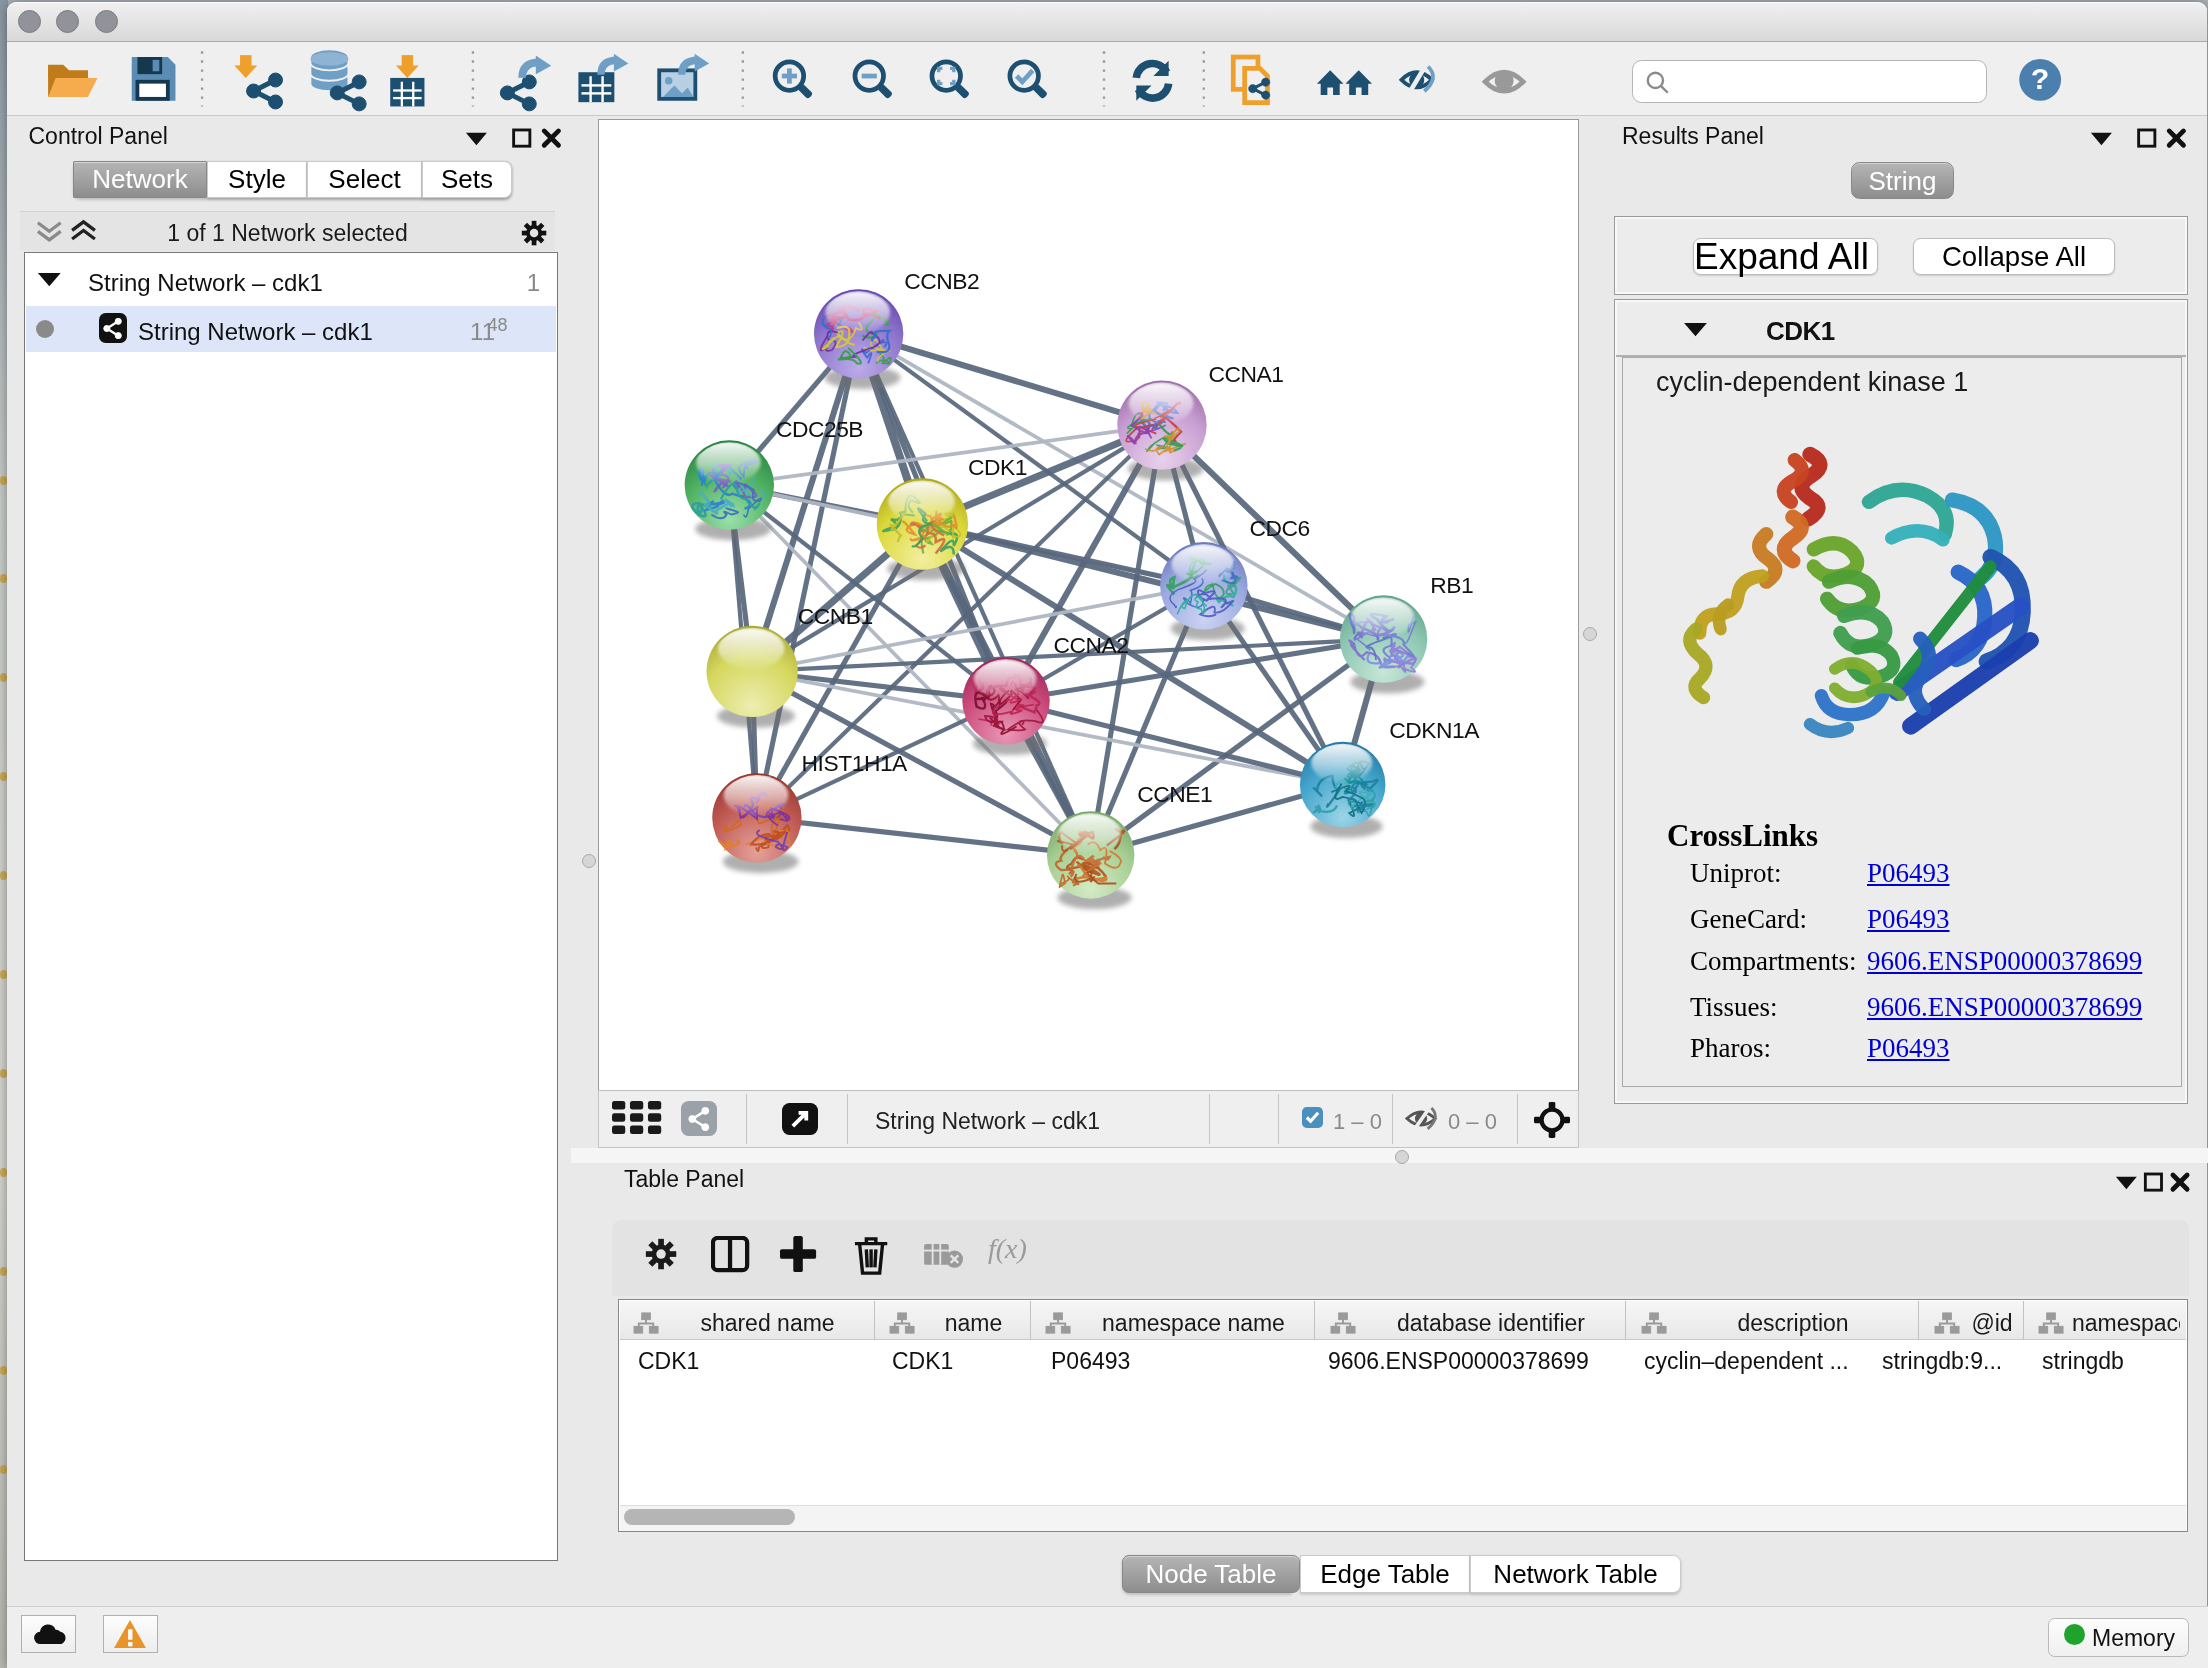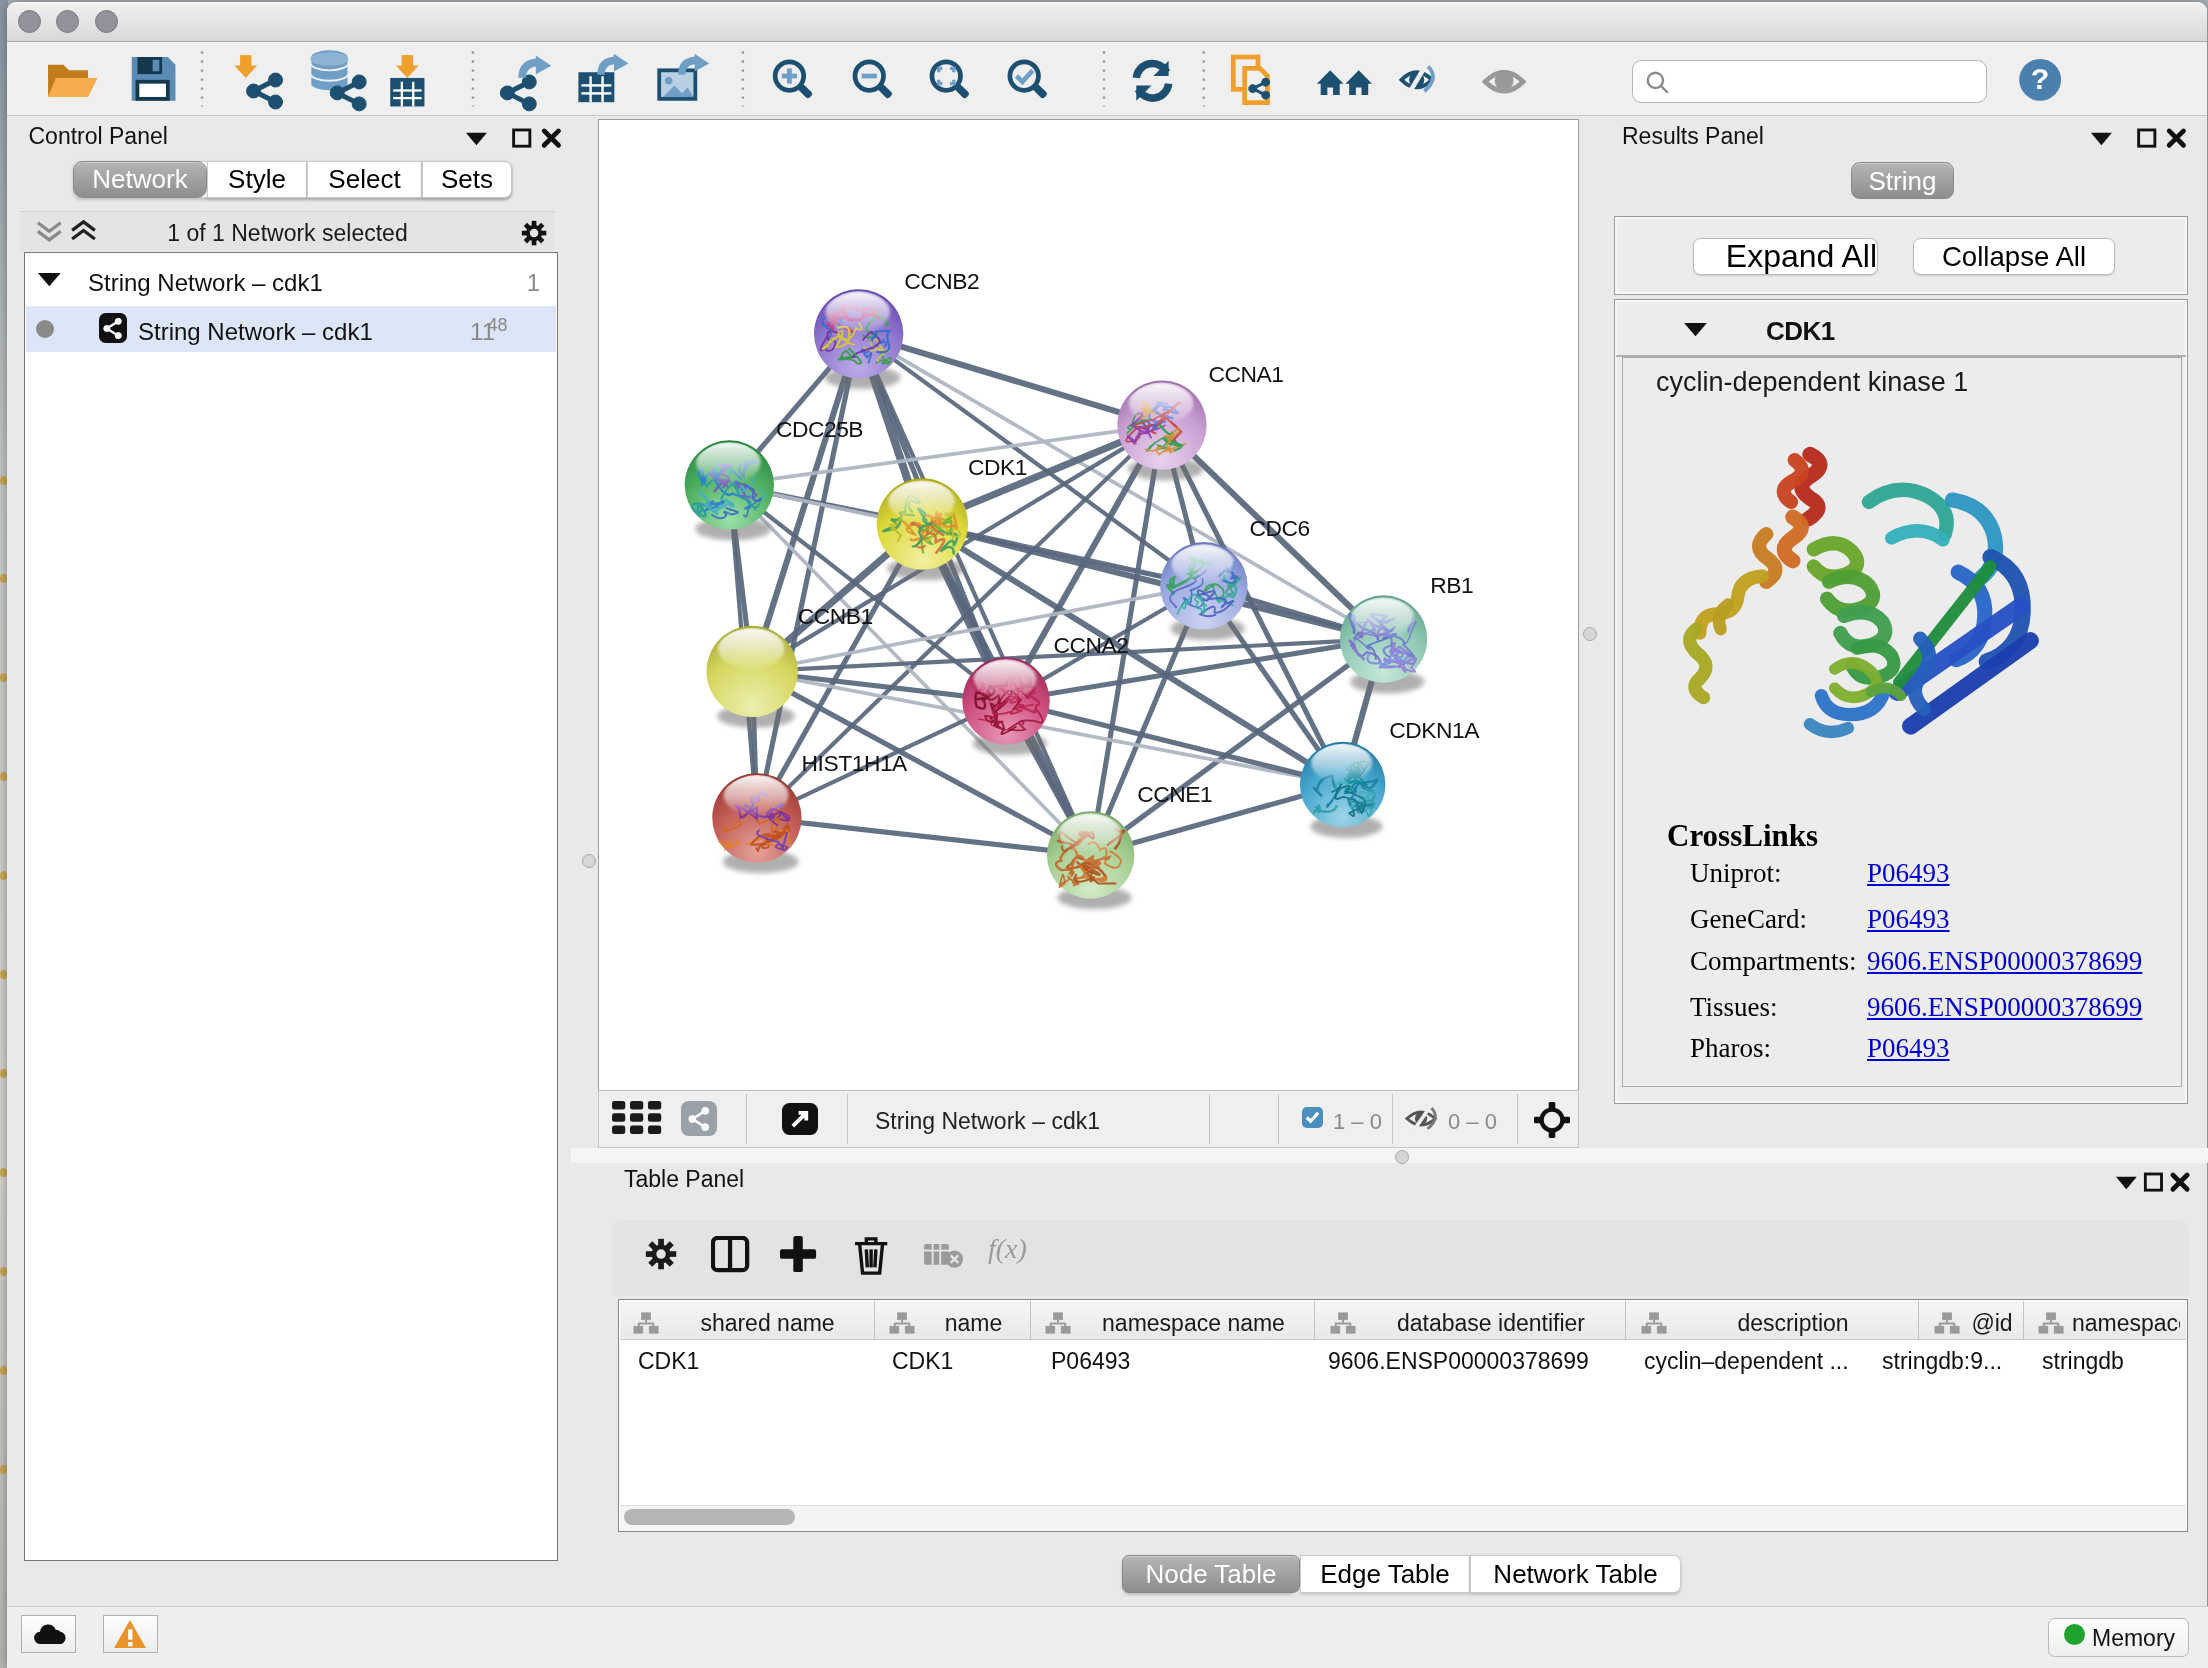--- a/index.html
+++ b/index.html
@@ -3,21 +3,21 @@
 * { margin:0; padding:0; box-sizing:border-box; }
 html,body { width:2208px; height:1668px; overflow:hidden; font-family:"Liberation Sans",sans-serif; background:#aeb6bc; }
 .abs { position:absolute; }
 .win { position:absolute; left:6.7px; top:1.9px; width:2200px; height:1666px; background:#e9e9e9; border-radius:9.5px 9.5px 0 0; box-shadow:0 0 11.4px rgba(0,0,0,0.4); }
 .titlebar { position:absolute; left:0; top:0; width:100%; height:40px; background:linear-gradient(#f0f0f0,#d8d8d8); border-bottom:1px solid #ababab; border-top:1px solid #fafafa; border-radius:9.5px 9.5px 0 0; }
 .tl { position:absolute; top:6.7px; width:23px; height:23px; border-radius:50%; background:#92929a; border:1px solid #7b7b82; }
 .title { position:absolute; top:8.6px; width:100%; text-align:center; font-size:24px; font-weight:bold; color:#3d3d3d; }
 .toolbar { position:absolute; left:0; top:40px; width:100%; height:74px; background:#efefef; border-bottom:1.9px solid #c9c9c9; }
 .ptitle { position:absolute; font-size:23px; color:#111; }
 .tab { position:absolute; font-size:26px; text-align:center; background:#ffffff; border:1px solid #cacaca; color:#000; line-height:35px; height:37px; box-shadow:0 1.9px 2.9px rgba(0,0,0,0.18); }
-.tabsel { background:linear-gradient(#b5b5b5,#8d8d8d); color:#fff; border:1px solid #888; border-radius:10px; box-shadow:inset 0 1px 0 rgba(255,255,255,0.4); }
+.tabsel { background:linear-gradient(#b5b5b5,#8d8d8d); color:#fff; border:1px solid #888; border-radius:1px; box-shadow:inset 0 1px 0 rgba(255,255,255,0.4); }
 .gray { color:#8a8a8a; }
 a.lnk { color:#0000d0; text-decoration:underline; }
 </style></head><body>
 
 <div class="abs" style="left:0;top:0;width:7.6px;height:1668px;background:linear-gradient(#8a98a4 0%,#c9cdc9 30%,#d6d6d0 70%,#b9b9b2 100%)"></div>
 <div class="abs" style="left:0px;top:476px;width:6.7px;height:8.6px;border-radius:50%;background:#cda43f;opacity:0.85"></div>
 <div class="abs" style="left:0px;top:574px;width:6.7px;height:8.6px;border-radius:50%;background:#cda43f;opacity:0.85"></div>
 <div class="abs" style="left:0px;top:673px;width:6.7px;height:8.6px;border-radius:50%;background:#cda43f;opacity:0.85"></div>
 <div class="abs" style="left:0px;top:772px;width:6.7px;height:8.6px;border-radius:50%;background:#cda43f;opacity:0.85"></div>
 <div class="abs" style="left:0px;top:871px;width:6.7px;height:8.6px;border-radius:50%;background:#cda43f;opacity:0.85"></div>
@@ -675,21 +675,21 @@
 <div class="abs" style="left:571px;top:1148px;width:1638px;height:15px;background:#f5f5f5"></div>
 <div class="abs" style="left:1395px;top:1150px;width:14.3px;height:14.3px;border-radius:50%;background:#d6d6d6;border:1px solid #a8a8a8"></div>
 <div class="ptitle" style="left:1622px;top:123px">Results Panel</div>
 <svg class="abs" style="left:2089px;top:127px" width="105" height="25" xmlns="http://www.w3.org/2000/svg" viewBox="0 0 110 26">
     <path d="M2 6 h22 l-11 13 z" fill="#111"></path>
     <rect x="52" y="3" width="17" height="17" fill="none" stroke="#111" stroke-width="3"></rect>
     <path d="M84 4 L99 19 M99 4 L84 19" stroke="#111" stroke-width="5" stroke-linecap="round"></path>
   </svg>
 <div class="tab tabsel" style="left:1851px;top:162px;width:103px;height:37px;line-height:37px;font-size:26px;border-radius:8.6px">String</div>
 <div class="abs" style="left:1614px;top:216px;width:574px;height:79px;background:#ececec;border:1.9px solid #9a9a9a;box-shadow:inset 0 0 0 1.9px #f8f8f8"></div>
-<div class="abs" style="left:1693px;top:238px;width:185px;height:37px;background:#fff;border:1px solid #bbb;border-radius:7.6px;text-align:right;line-height:35px;font-size:32px;box-shadow:0 1px 1.9px rgba(0,0,0,0.15)">Expand All</div>
+<div class="abs" style="left:1693px;top:238px;width:185px;height:37px;background:#fff;border:1px solid #bbb;border-radius:7.6px;text-align:left;line-height:35px;font-size:37px;box-shadow:0 1px 1.9px rgba(0,0,0,0.15)">Expand All</div>
 <div class="abs" style="left:1913px;top:238px;width:202px;height:37px;background:#fff;border:1px solid #bbb;border-radius:7.6px;text-align:center;line-height:35px;font-size:27.6px;box-shadow:0 1px 1.9px rgba(0,0,0,0.15)">Collapse All</div>
 <div class="abs" style="left:1614px;top:299px;width:574px;height:805px;background:#ececec;border:1.9px solid #9a9a9a;box-shadow:inset 0 0 0 1.9px #f8f8f8"></div>
 <svg class="abs" style="left:1682px;top:321px" width="27" height="19" xmlns="http://www.w3.org/2000/svg" viewBox="0 0 28 20">
     <path d="M2 2 h24 l-12 14 z" fill="#111"></path>
   </svg>
 <div class="abs" style="left:1766px;top:316px;font-size:26px;font-weight:bold;color:#111;letter-spacing:-0.5px">CDK1</div>
 <div class="abs" style="left:1616px;top:355px;width:570px;height:1.9px;background:#b0b0b0"></div>
 <div class="abs" style="left:1622px;top:357px;width:560px;height:730px;border:1px solid #aaa"></div>
 <div class="abs" style="left:1656px;top:367px;font-size:27px;color:#1a1a1a">cyclin-dependent kinase 1</div>
 <svg width="371" height="323" viewBox="0 0 390 340" style="position:absolute;left:1671px;top:443px" xmlns="http://www.w3.org/2000/svg">

